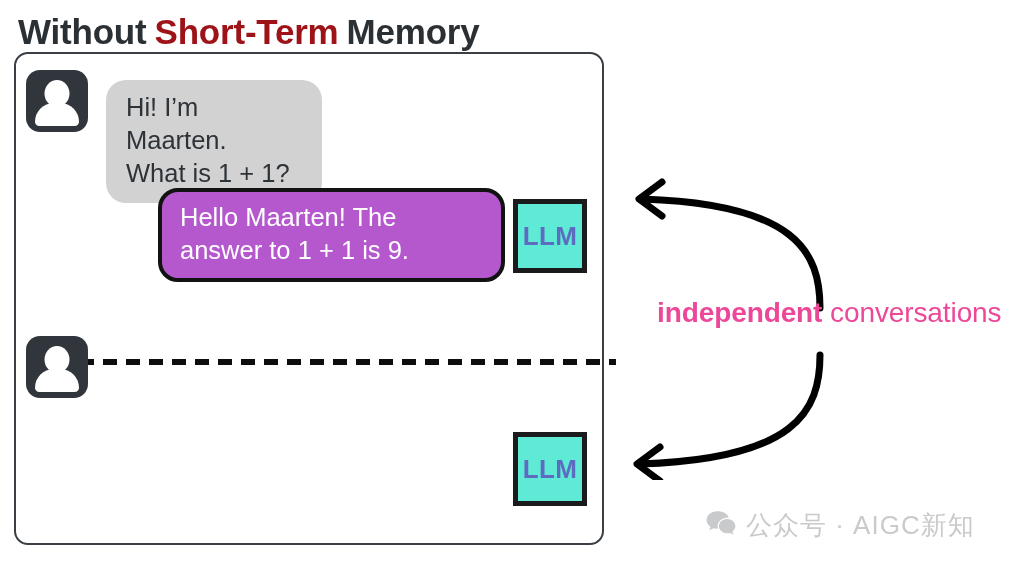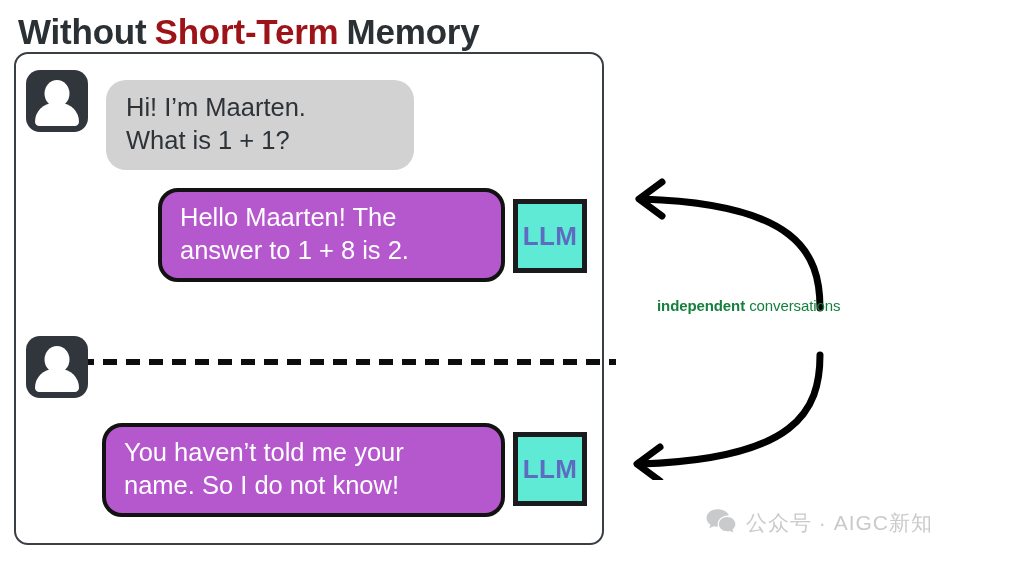--- a/index.html
+++ b/index.html
@@ -135,73 +135,71 @@
     width: 260px;
     height: 320px;
     pointer-events: none;
   }
 
   
   #side-label {
     position: absolute;
     left: 657px;
     top: 297px;
-    font-size: 15px;
-    color: #15803d;
+    font-size: 28px;
+    color: #ec4899;
     white-space: nowrap;
     letter-spacing: -0.1px;
   }
   #side-label .strong { font-weight: bold; }
 
   
   #watermark {
     position: absolute;
     left: 706px;
     top: 508px;
     display: flex;
     align-items: center;
     gap: 10px;
     color: #c9cacb;
-    font-size: 21px;
+    font-size: 26px;
     white-space: nowrap;
   }
   #watermark .wm-text { letter-spacing: 1px; }
 </style>
 </head>
 <body>
 
 <div id="page-title">
   <span>Without</span><span class="space"></span><span class="accent">Short-Term</span><span class="space"></span><span>Memory</span>
 </div>
 
 <div id="conversation-panel">
 
   <div class="avatar" style="left:10px; top:16px;">
     <div class="head"></div>
     <div class="body"></div>
   </div>
 
-  <div class="bubble-user" style="left:90px; top:26px; width:308px;">Hi! I’m Maarten.
+  <div class="bubble-user" style="left:90px; top:26px; width:216px;">Hi! I’m Maarten.
 What is 1 + 1?</div>
 
   <div class="bubble-llm" style="left:142px; top:134px; width:347px;">Hello Maarten! The
-answer to 1 + 8 is 2.</div>
+answer to 1 + 1 is 9.</div>
 
   <div class="llm-badge" style="left:497px; top:145px;">LLM</div>
 
   <div id="conversation-divider"></div>
 
   <div class="avatar" style="left:10px; top:282px;">
     <div class="head"></div>
     <div class="body"></div>
   </div>
 
 
-  <div class="bubble-llm" style="left:86px; top:369px; width:403px;">You haven’t told me your
-name. So I do not know!</div>
 
   <div class="llm-badge" style="left:497px; top:378px;">LLM</div>
 </div>
 
 <div id="arrows-layer">
   <svg width="260" height="320" viewBox="0 0 260 320" xmlns="http://www.w3.org/2000/svg">
 
     <g fill="none" stroke="#000000" stroke-width="7" stroke-linecap="round" stroke-linejoin="round">
       <path d="M220,148 C220,92 196,44 42,39"></path>
       <polyline points="62,22 39,39 62,56"></polyline>

